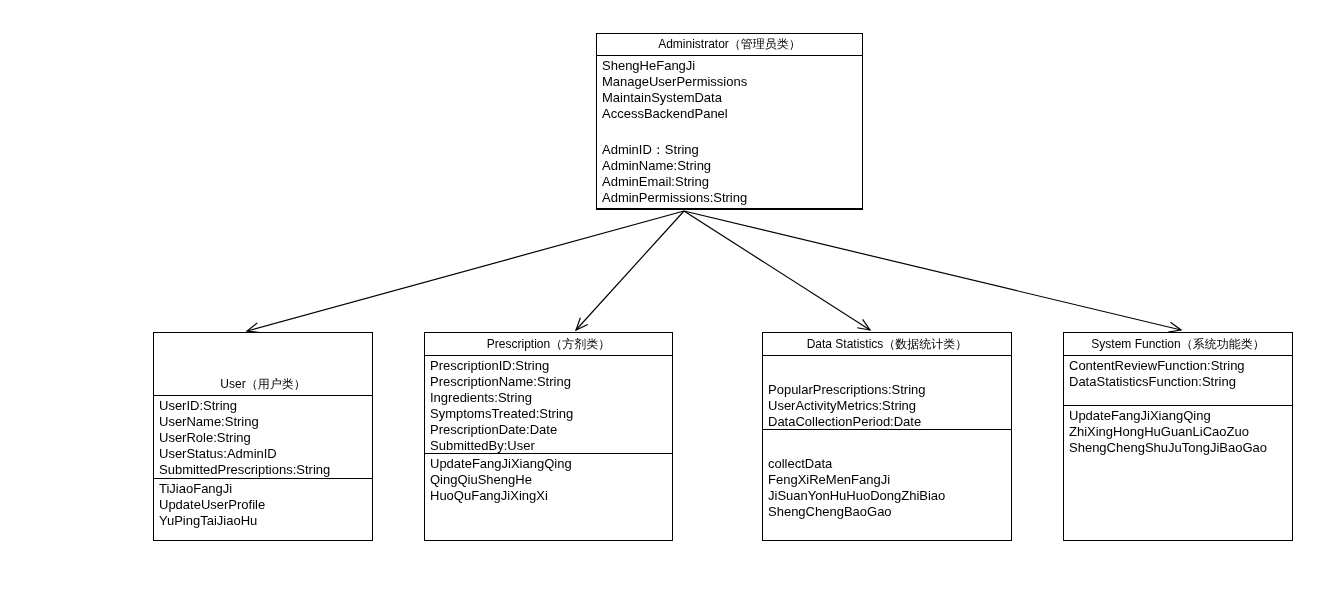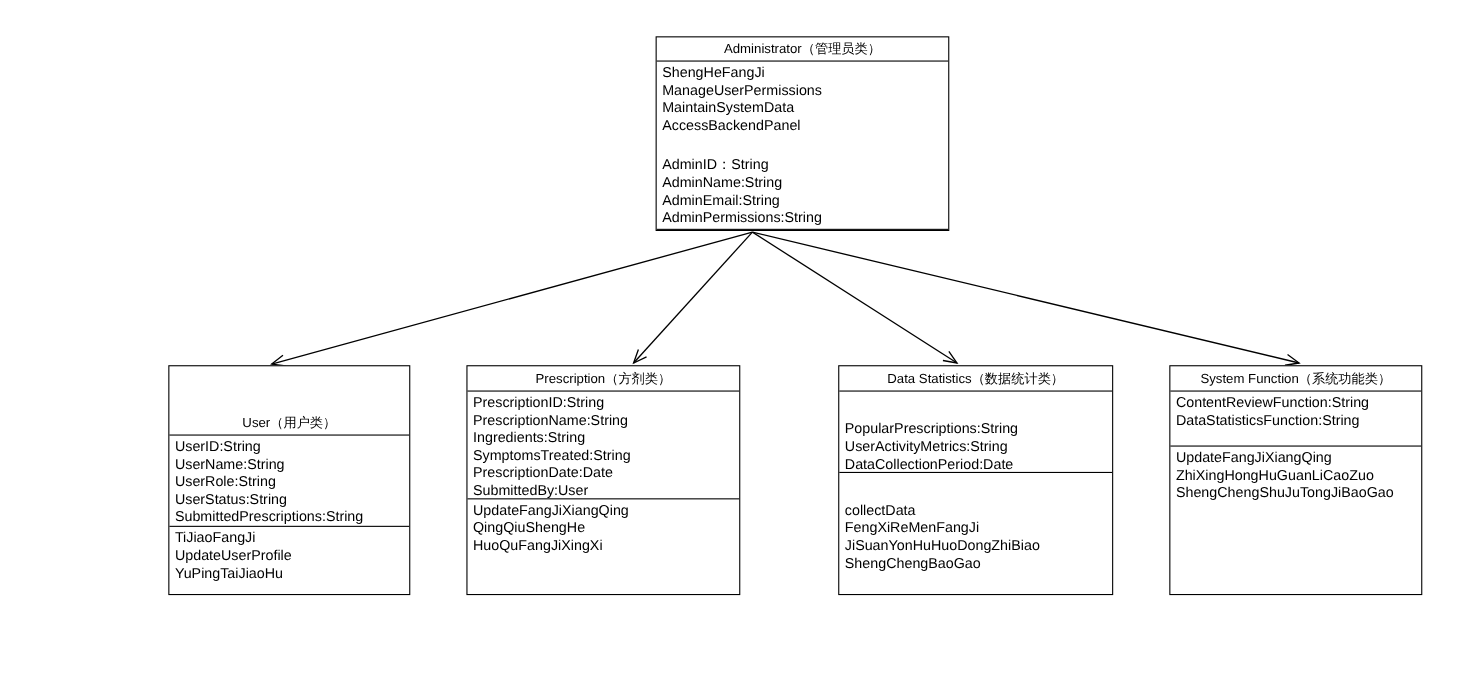--- a/index.html
+++ b/index.html
@@ -109,21 +109,21 @@
       <div class="uml-line">AdminPermissions:String</div>
     </div>
   </div>
 
   <div class="uml-class" id="cls-user">
     <div class="uml-title">User（用户类）</div>
     <div class="uml-section attrs">
       <div class="uml-line">UserID:String</div>
       <div class="uml-line">UserName:String</div>
       <div class="uml-line">UserRole:String</div>
-      <div class="uml-line">UserStatus:String</div>
+      <div class="uml-line">UserStatus:AdminID</div>
       <div class="uml-line">SubmittedPrescriptions:String</div>
     </div>
     <div class="uml-section methods">
       <div class="uml-line">TiJiaoFangJi</div>
       <div class="uml-line">UpdateUserProfile</div>
       <div class="uml-line">YuPingTaiJiaoHu</div>
     </div>
   </div>
 
   <div class="uml-class" id="cls-prescription">

